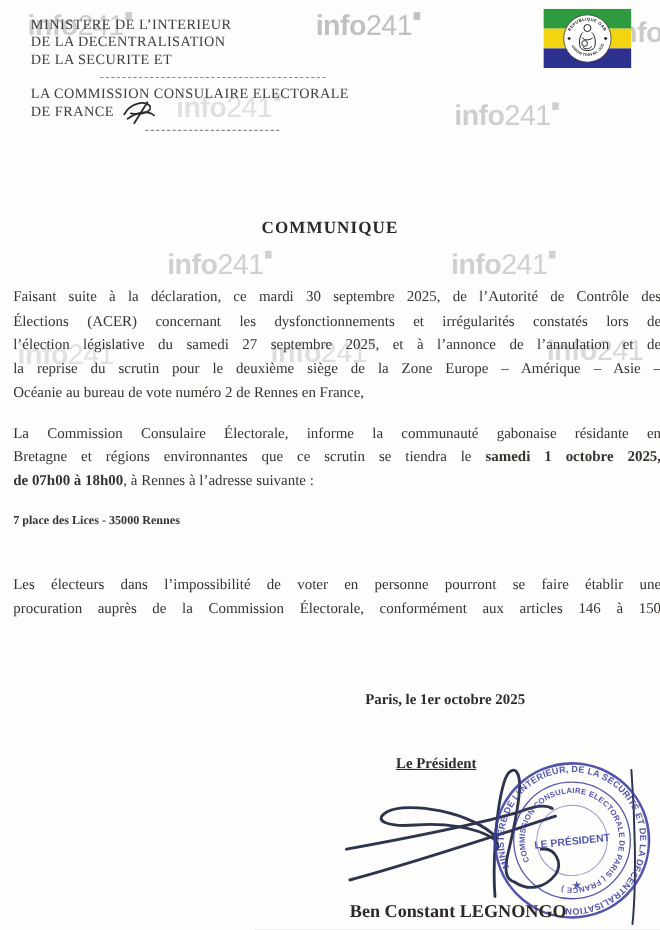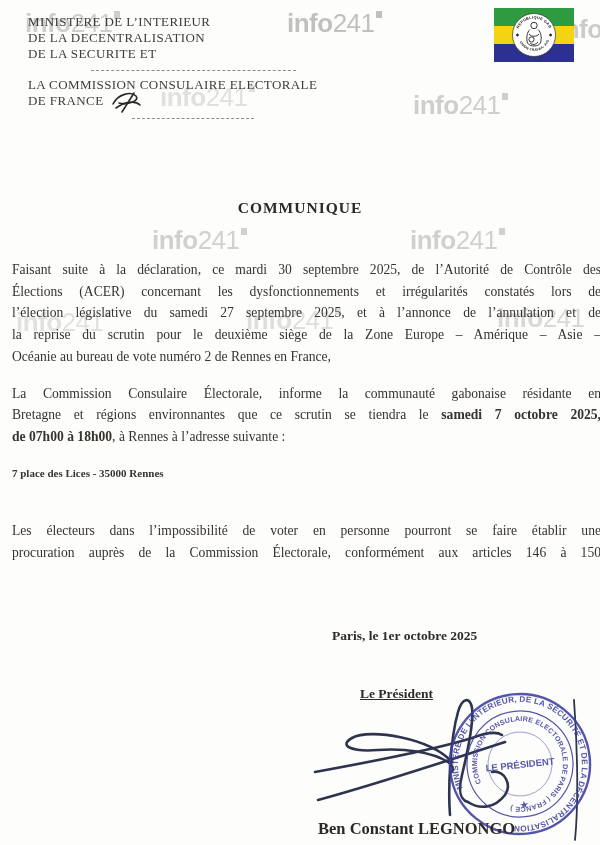--- a/index.html
+++ b/index.html
@@ -145,21 +145,21 @@
   <div class="body">
     <div class="p1">
       <div class="jline">Faisant suite à la déclaration, ce mardi 30 septembre 2025, de l’Autorité de Contrôle des</div>
       <div class="jline">Élections (ACER) concernant les dysfonctionnements et irrégularités constatés lors de</div>
       <div class="jline">l’élection législative du samedi 27 septembre 2025, et à l’annonce de l’annulation et de</div>
       <div class="jline">la reprise du scrutin pour le deuxième siège de la Zone Europe – Amérique – Asie –</div>
       <div class="lline">Océanie au bureau de vote numéro 2 de Rennes en France,</div>
     </div>
     <div class="p2">
       <div class="jline">La Commission Consulaire Électorale, informe la communauté gabonaise résidante en</div>
-      <div class="jline"><span>Bretagne et régions environnantes que ce scrutin se tiendra le </span><b class="seg">samedi 7 octobre 2025,</b></div>
+      <div class="jline"><span>Bretagne et régions environnantes que ce scrutin se tiendra le </span><b class="seg">samedi 1 octobre 2025,</b></div>
       <div class="lline"><b class="seg">de 07h00 à 18h00</b><span>, à Rennes à l’adresse suivante :</span></div>
     </div>
     <div class="address">7 place des Lices - 35000 Rennes</div>
     <div class="p3">
       <div class="jline">Les électeurs dans l’impossibilité de voter en personne pourront se faire établir une</div>
       <div class="jline">procuration auprès de la Commission Électorale, conformément aux articles 146 à 150</div>
     </div>
   </div>
 
   <div class="dateline">Paris, le 1er octobre 2025</div>

